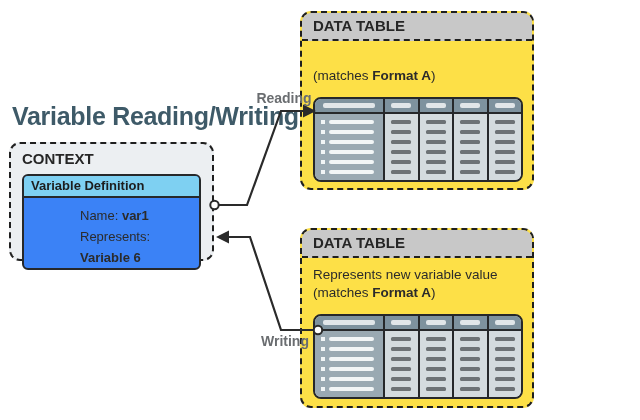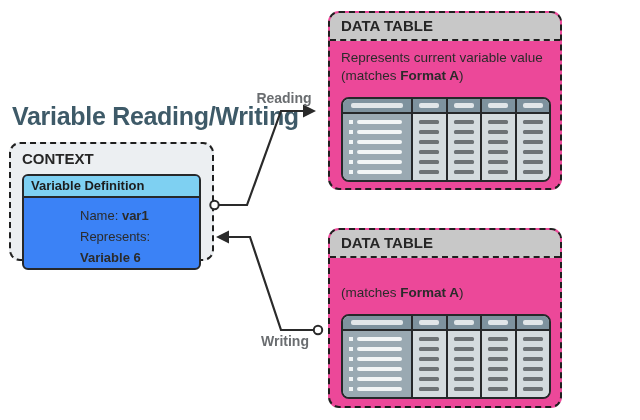--- a/index.html
+++ b/index.html
@@ -23,22 +23,22 @@
     background:#3b82f6;border:2px solid #26282a;border-radius:6px;overflow:hidden;
   }
   .def-header{
     background:var(--definition-header-fill,#7ed0f2);height:20px;line-height:20px;
     border-bottom:2px solid #26282a;font-size:13px;font-weight:bold;padding-left:7px;color:#1d1d1d;
   }
   .def-body{padding:7px 8px 0 8px;font-size:13px;line-height:21px;margin-left:48px;}
   .def-row b{font-weight:bold;}
   
   .dt-box{
-    position:absolute;left:328px;width:234px;box-sizing:border-box;
-    border:2px dashed #1f1f1f;border-radius:11px;background:#ec4899;overflow:hidden;
+    position:absolute;left:300px;width:234px;box-sizing:border-box;
+    border:2px dashed #1f1f1f;border-radius:11px;background:#fde047;overflow:hidden;
   }
   .dt-box.reading{top:11px;height:179px;}
   .dt-box.writing{top:228px;height:180px;}
   .dt-header{
     background:var(--data-table-header-fill,#c8c8c8);height:26px;line-height:25px;
     border-bottom:2px dashed #1f1f1f;font-size:15px;font-weight:bold;padding-left:11px;color:#262626;
   }
   .dt-body{padding:8px 10px 0 11px;}
   .dt-desc{font-size:13.5px;line-height:18px;}
   .dt-desc b{font-weight:bold;}
@@ -87,21 +87,21 @@
         <div class="def-row"><span>Name: </span><b>var1</b></div>
         <div class="def-row"><span>Represents: </span><b>Variable 6</b></div>
       </div>
     </div>
   </div>
 
   <div class="dt-box reading">
     <div class="dt-header">DATA TABLE</div>
     <div class="dt-body">
       <div class="dt-desc">
-        <span>Represents current variable value</span><br>
+        <br>
         <span>(matches </span><b>Format A</b><span>)</span>
       </div>
       <div class="tgraphic">
           <div class="tg-col tg-col1">
             <div class="tg-head">
               <span class="tg-hbar"></span>
             </div>
             <div class="tg-body">
               <div class="tg-row">
                 <span class="tg-sq"></span>
@@ -182,21 +182,21 @@
             </div>
           </div>
         </div>
     </div>
   </div>
 
   <div class="dt-box writing">
     <div class="dt-header">DATA TABLE</div>
     <div class="dt-body">
       <div class="dt-desc">
-        <br>
+        <span>Represents new variable value</span><br>
         <span>(matches </span><b>Format A</b><span>)</span>
       </div>
       <div class="tgraphic">
           <div class="tg-col tg-col1">
             <div class="tg-head">
               <span class="tg-hbar"></span>
             </div>
             <div class="tg-body">
               <div class="tg-row">
                 <span class="tg-sq"></span>

